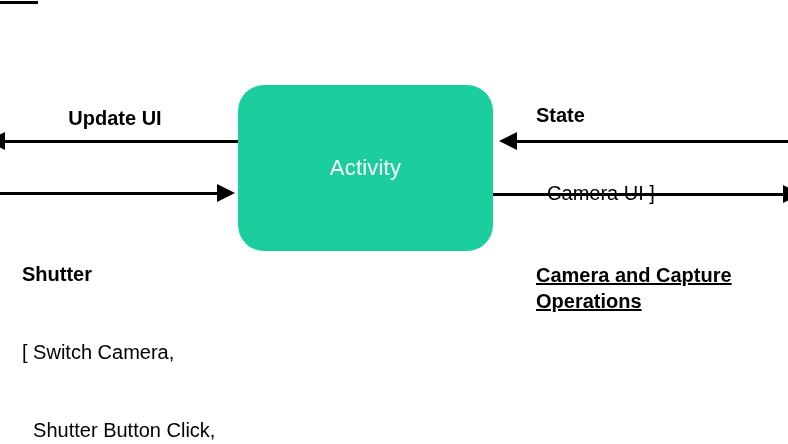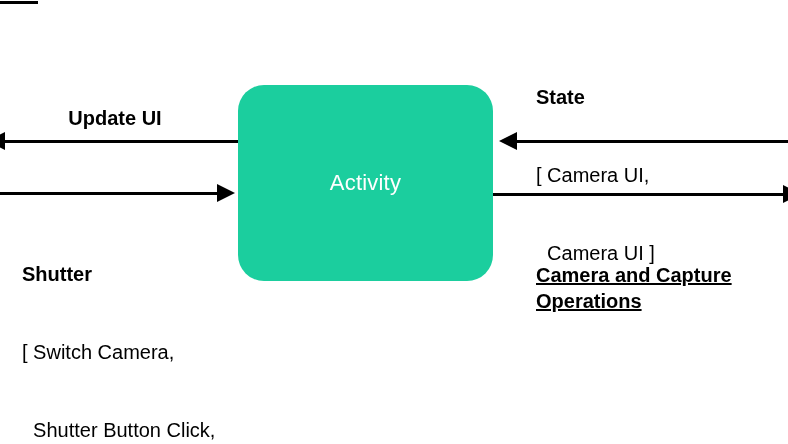--- a/index.html
+++ b/index.html
@@ -29,35 +29,35 @@
   
   .arrow{width:0;height:0;border-top:9px solid transparent;border-bottom:9px solid transparent;}
   .arrow-right{border-left:18px solid var(--line);}
   .arrow-left{border-right:18px solid var(--line);}
   #ah-update{left:-13px;top:132px;}   
   #ah-actions{left:217px;top:184px;}
   #ah-state{left:499px;top:132px;}
   #ah-camera{left:783px;top:185px;}   
   
   #activity-box{
-    left:238px;top:85px;width:255px;height:196px;
+    left:238px;top:85px;width:255px;height:166px;
     background:var(--green);
     border-radius:26px;
     display:flex;align-items:center;justify-content:center;
   }
   #activity-label{
     color:var(--activity-text);
     font-size:22px;
     letter-spacing:.2px;
   }
   
   .bold-title{font-weight:bold;}
   .txt{font-size:20px;line-height:26px;white-space:pre;}
   #update-ui-label{left:0;top:107px;width:230px;text-align:center;font-weight:bold;font-size:20px;}
-  #state-block{left:536px;top:32px;}
+  #state-block{left:536px;top:50px;}
   #actions-block{left:22px;top:209px;}
   #camera-ops-block{left:536px;top:210px;}
   #camera-ops-title{width:214px;white-space:normal;text-decoration:underline;}
 </style>
 </head>
 <body>
 
 <div id="canvas">
 
   <div class="abs" id="top-bar"></div>
@@ -73,21 +73,20 @@
   <div class="abs arrow arrow-right" id="ah-camera"></div>
 
   <div class="abs" id="activity-box">
     <span id="activity-label">Activity</span>
   </div>
 
   <div class="abs" id="update-ui-label">Update UI</div>
 
   <div class="abs txt" id="state-block">
     <div class="bold-title">State</div>
-    <div>[ Camera UI,</div>
     <div>  Camera UI ]</div>
   </div>
 
   <div class="abs txt" id="actions-block">
     <div class="bold-title">Shutter</div>
     <div>[ Switch Camera,</div>
     <div>  Shutter Button Click,</div>
     
     
     

